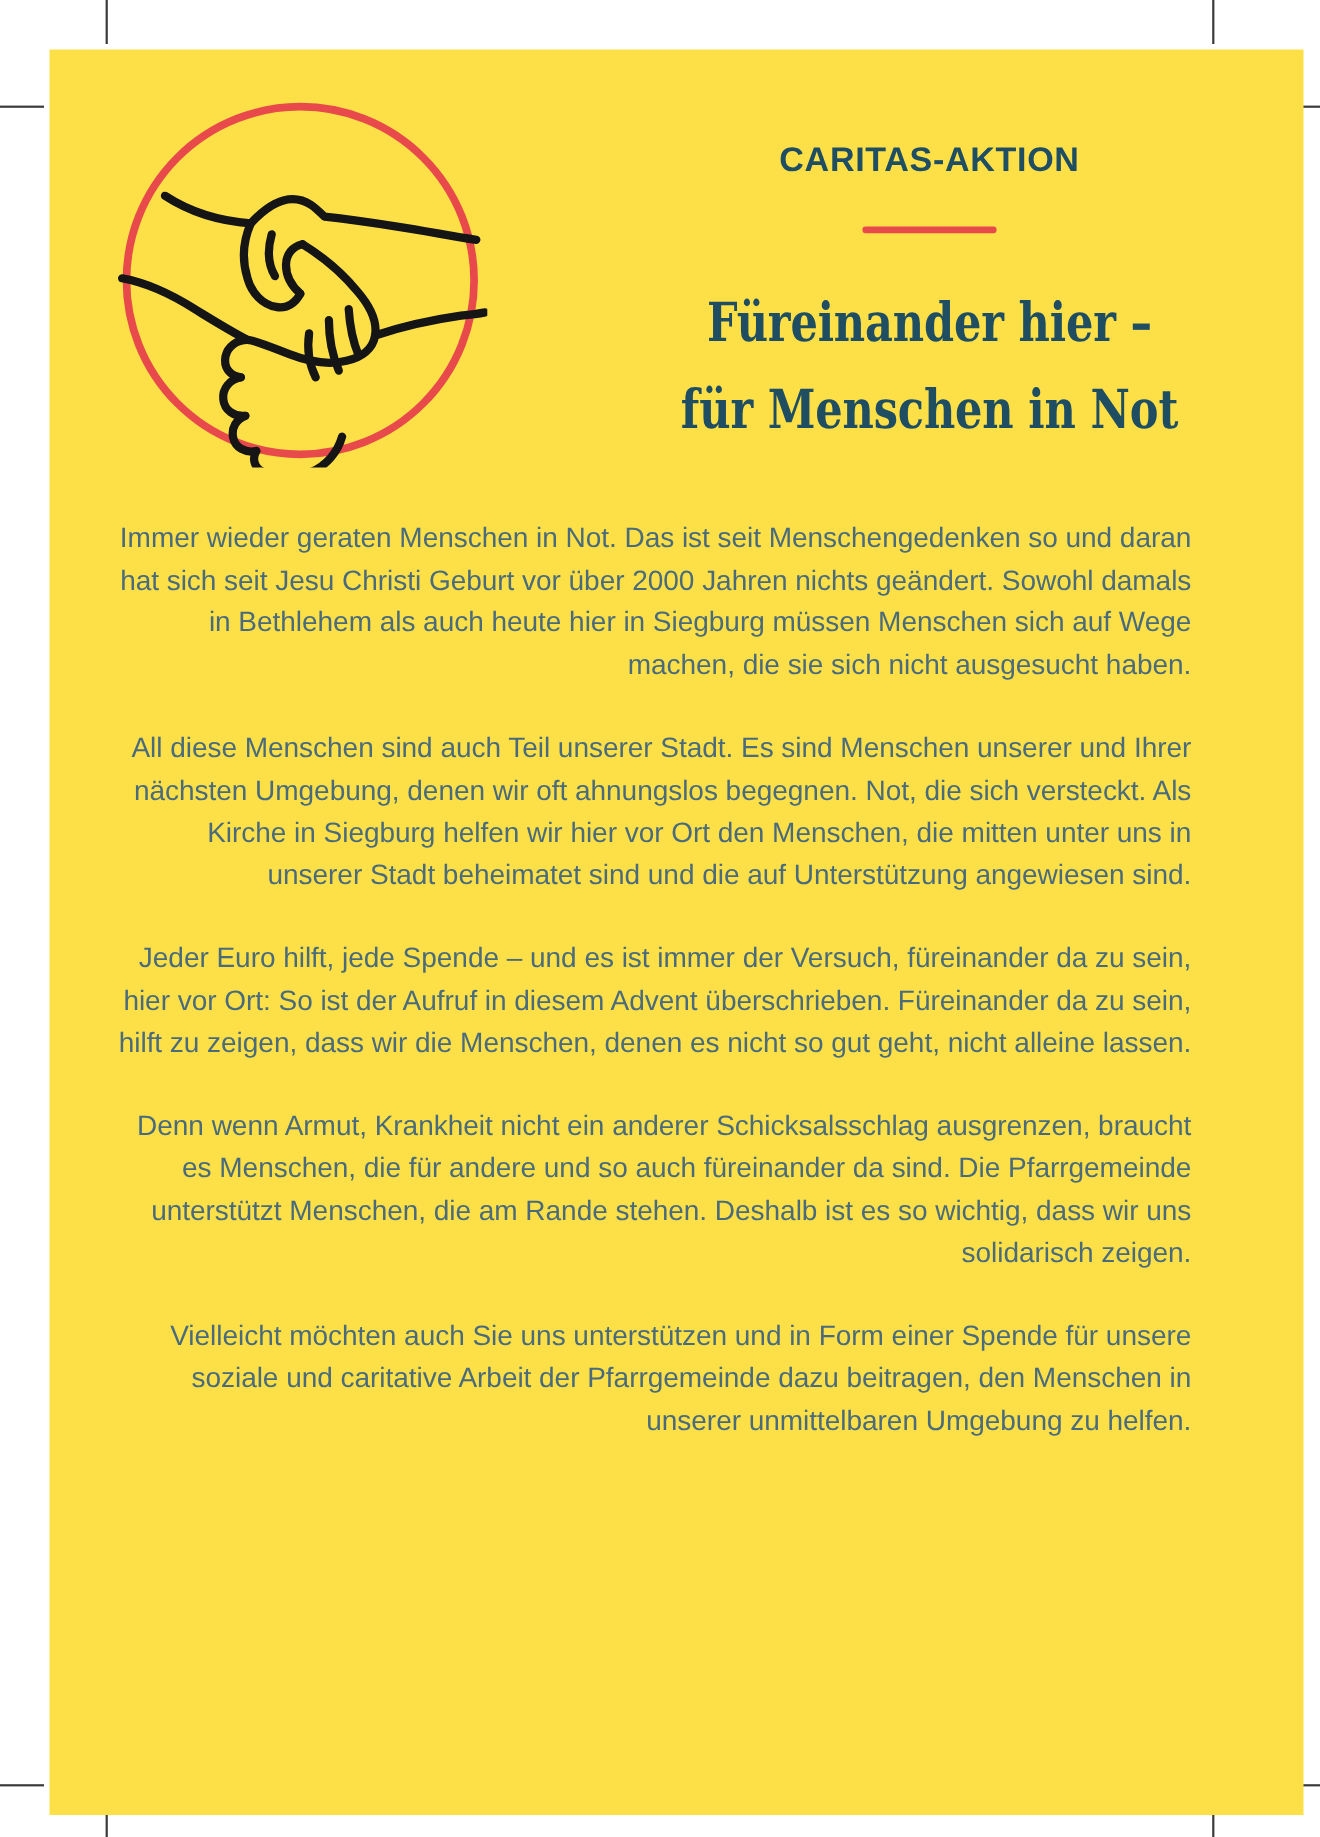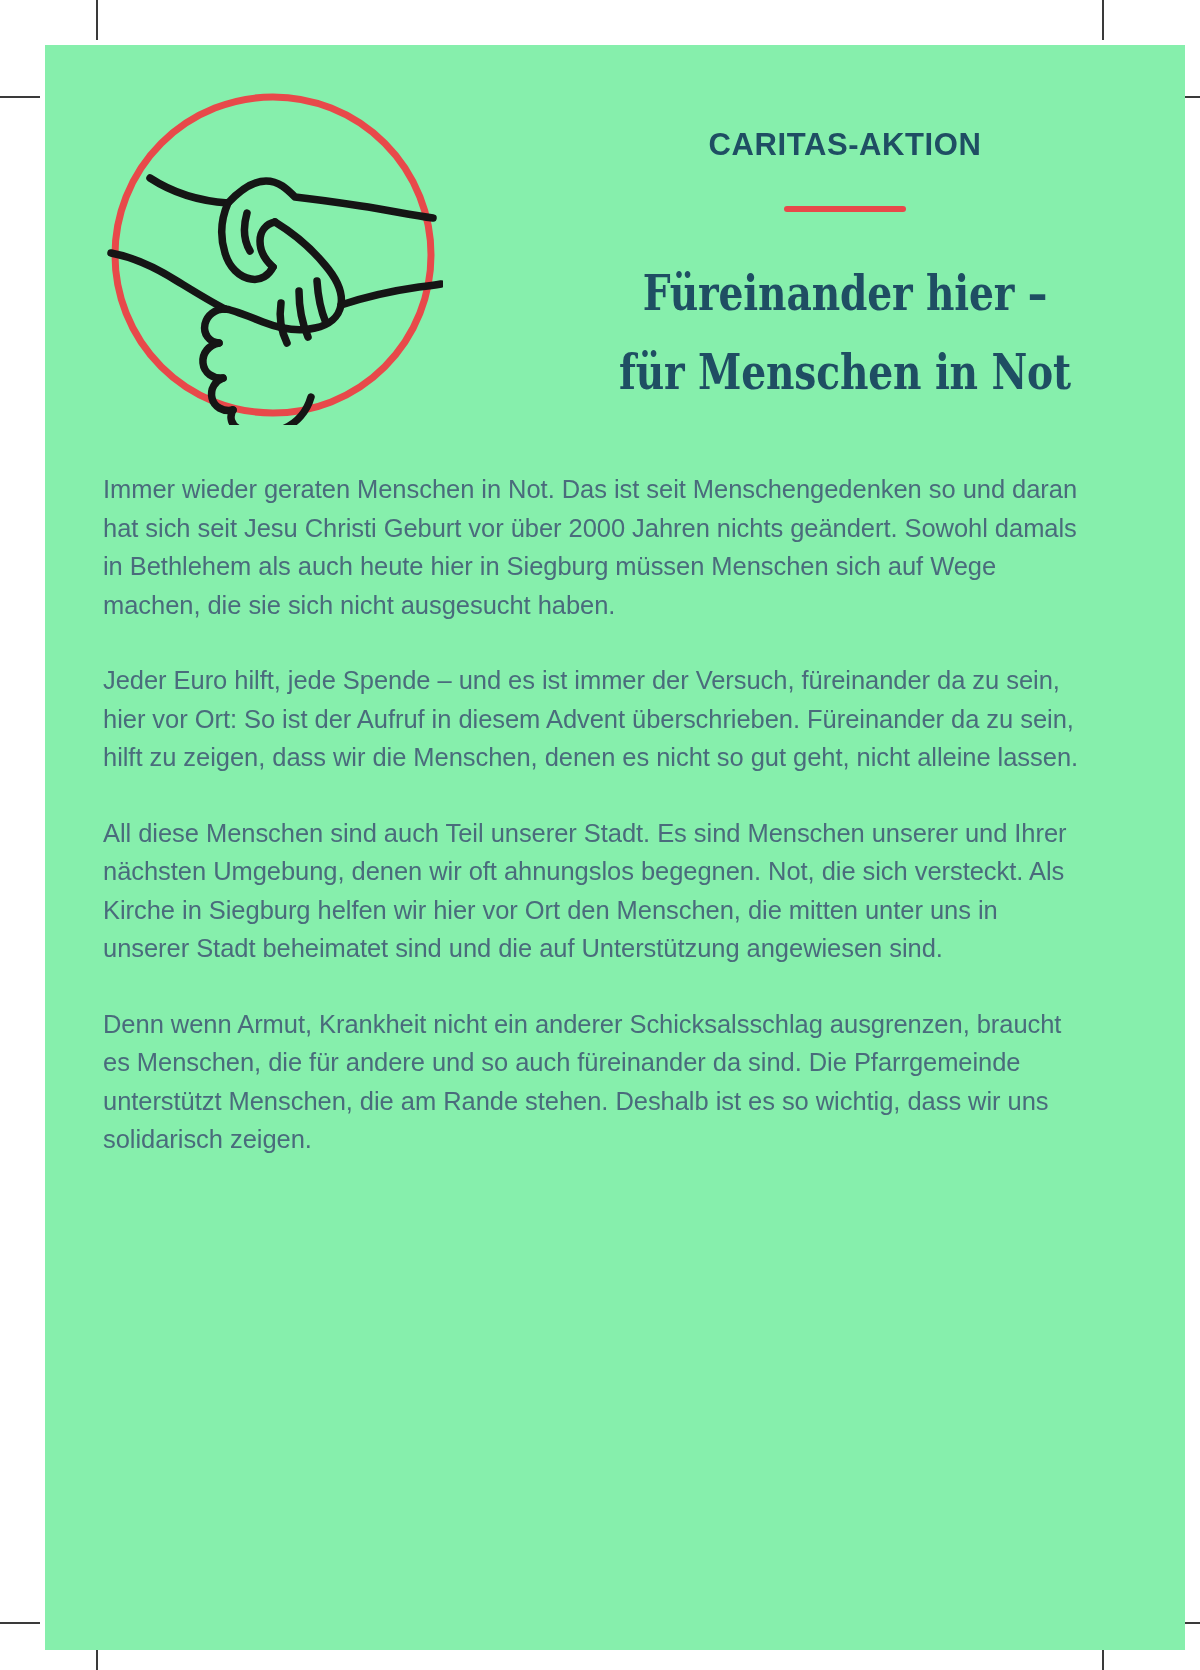--- a/index.html
+++ b/index.html
@@ -23,21 +23,21 @@
   .cm-v { width: 2px; height: 40px; }
   .cm-h { width: 40px; height: 2px; }
 
   
   #page {
     position: absolute;
     left: 45px;
     top: 45px;
     width: 1140px;
     height: 1605px;
-    background: #86efac;
+    background: #fde047;
     overflow: hidden;
   }
 
   
   .header {
     position: absolute;
     left: 0; top: 0;
     width: 1140px;
     height: 395px;
   }
@@ -97,20 +97,21 @@
   .body-copy {
     position: absolute;
     left: 58px;
     top: 425px;
     width: 980px;
     color: #4a6b7c;
     font-family: "Liberation Sans", sans-serif;
     font-size: 25.5px;
     line-height: 38.5px;
     letter-spacing: -0.05px;
+    text-align: right;
   }
   .body-copy p {
     margin: 0 0 37px 0;
   }
   .body-copy p:last-child { margin-bottom: 0; }
 </style>
 </head>
 <body>
 
 <div class="cropmark cm-v" style="left:96px;  top:0px;"></div>
@@ -170,18 +171,19 @@
 
       <div class="title">
         <span class="tline">Füreinander hier –</span>
         <span class="tline">für Menschen in Not</span>
       </div>
     </div>
   </div>
 
   <div class="body-copy">
     <p>Immer wieder geraten Menschen in Not. Das ist seit Menschengedenken so und daran hat sich seit Jesu Christi Geburt vor über 2000 Jahren nichts geändert. Sowohl damals in Bethlehem als auch heute hier in Siegburg müssen Menschen sich auf Wege machen, die sie sich nicht ausgesucht haben.</p>
+    <p>All diese Menschen sind auch Teil unserer Stadt. Es sind Menschen unserer und Ihrer nächsten Umgebung, denen wir oft ahnungslos begegnen. Not, die sich versteckt. Als Kirche in Siegburg helfen wir hier vor Ort den Menschen, die mitten unter uns in unserer Stadt beheimatet sind und die auf Unterstützung angewiesen sind.</p>
     <p>Jeder Euro hilft, jede Spende – und es ist immer der Versuch, füreinander da zu sein, hier vor Ort: So ist der Aufruf in diesem Advent überschrieben. Füreinander da zu sein, hilft zu zeigen, dass wir die Menschen, denen es nicht so gut geht, nicht alleine lassen.</p>
-    <p>All diese Menschen sind auch Teil unserer Stadt. Es sind Menschen unserer und Ihrer nächsten Umgebung, denen wir oft ahnungslos begegnen. Not, die sich versteckt. Als Kirche in Siegburg helfen wir hier vor Ort den Menschen, die mitten unter uns in unserer Stadt beheimatet sind und die auf Unterstützung angewiesen sind.</p>
     <p>Denn wenn Armut, Krankheit nicht ein anderer Schicksalsschlag ausgrenzen, braucht es Menschen, die für andere und so auch füreinander da sind. Die Pfarrgemeinde unterstützt Menschen, die am Rande stehen. Deshalb ist es so wichtig, dass wir uns solidarisch zeigen.</p>
+    <p>Vielleicht möchten auch Sie uns unterstützen und in Form einer Spende für unsere soziale und caritative Arbeit der Pfarrgemeinde dazu beitragen, den Menschen in unserer unmittelbaren Umgebung zu helfen.</p>
   </div>
 
 </div>
 
 </body></html>

